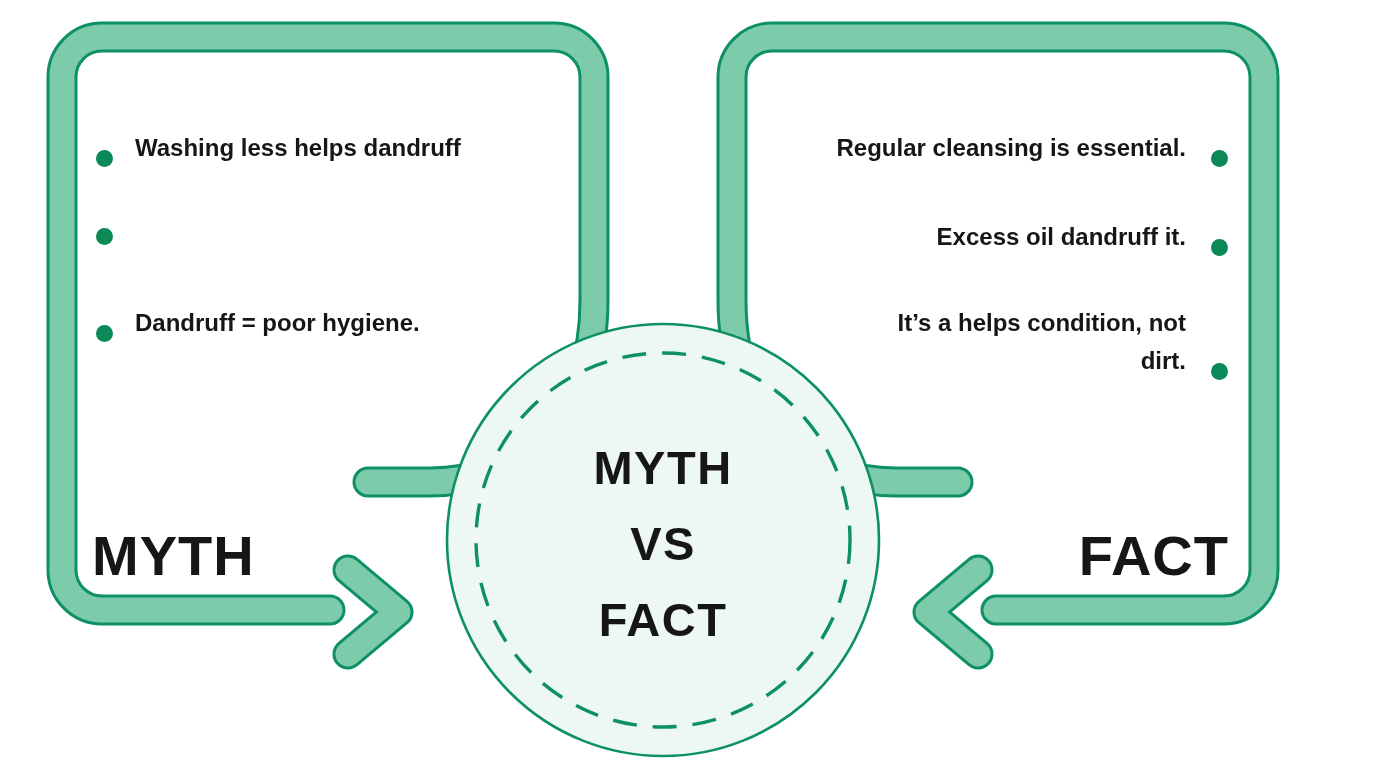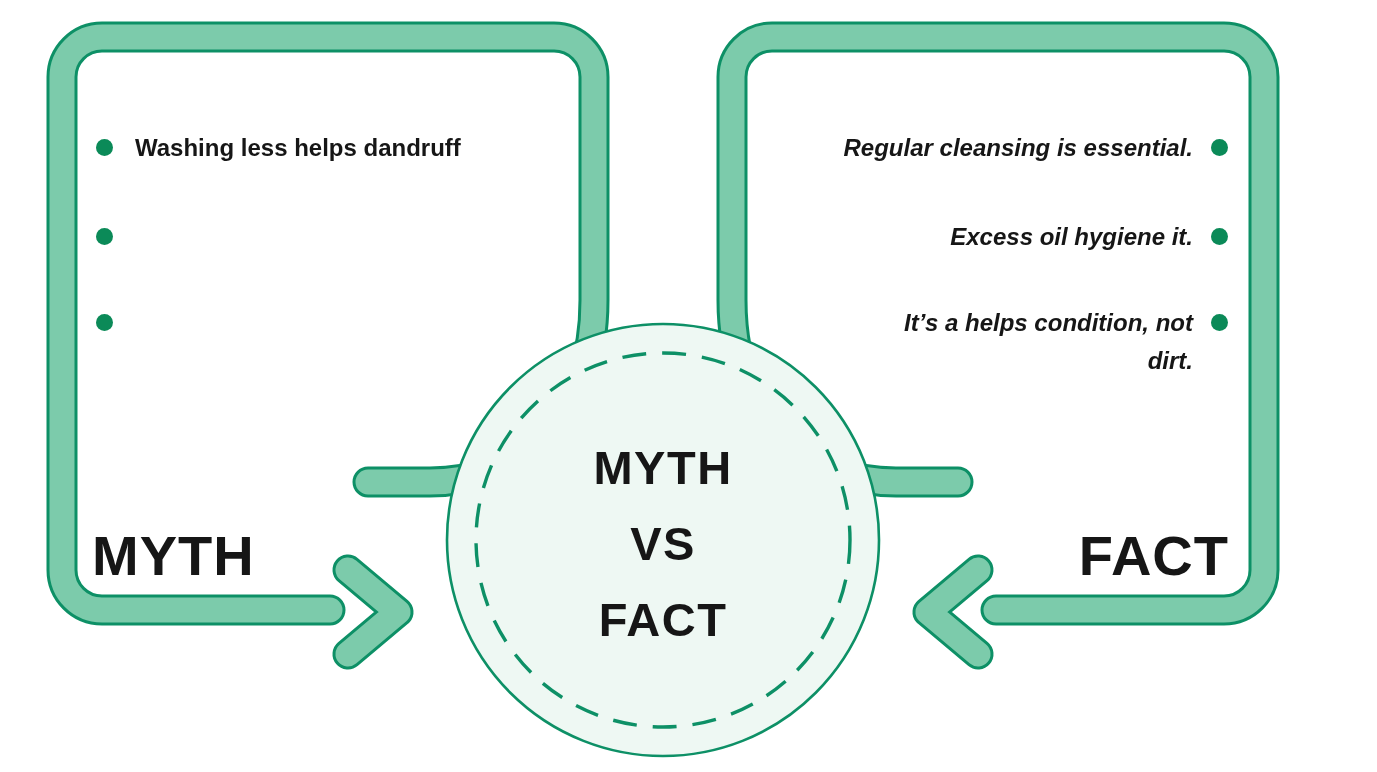--- a/index.html
+++ b/index.html
@@ -43,31 +43,30 @@
   }
   .dash-circle {
     fill: none;
     stroke: var(--band_edge, #0d9066);
     stroke-width: 3.4;
     stroke-dasharray: 24 16;
   }
   .list-row {
     position: absolute;
     display: flex;
-    align-items: flex-start;
+    align-items: flex-end;
   }
   .list-row.left {
     left: 96px;
     gap: 22px;
   }
   .list-row.right {
     right: 149px;
-    gap: 18px;
+    gap: 25px;
     flex-direction: row;
-    font-style: italic;
   }
   .bullet {
     width: 17px;
     height: 17px;
     border-radius: 50%;
     background: var(--bullet, #0b8a58);
     margin-top: 10px;
     flex: 0 0 auto;
   }
   .item-text {
@@ -135,28 +134,29 @@
 
   <div class="list-row left" style="top:129px">
     <span class="bullet"></span>
     <span class="item-text">Washing less helps dandruff</span>
   </div>
   <div class="list-row left" style="top:218px">
     <span class="bullet"></span>
   </div>
   <div class="list-row left" style="top:304px">
     <span class="bullet"></span>
+    <span class="item-text">Dandruff = poor hygiene.</span>
   </div>
 
   <div class="list-row right" style="top:129px">
     <span class="item-text">Regular cleansing is essential.</span>
     <span class="bullet"></span>
   </div>
   <div class="list-row right" style="top:218px">
-    <span class="item-text">Excess oil hygiene it.</span>
+    <span class="item-text">Excess oil dandruff it.</span>
     <span class="bullet"></span>
   </div>
   <div class="list-row right" style="top:304px">
     <span class="item-text">It’s a helps condition, not
 dirt.</span>
     <span class="bullet"></span>
   </div>
 
   <div class="side-label myth-label">MYTH</div>
   <div class="side-label fact-label">FACT</div>

